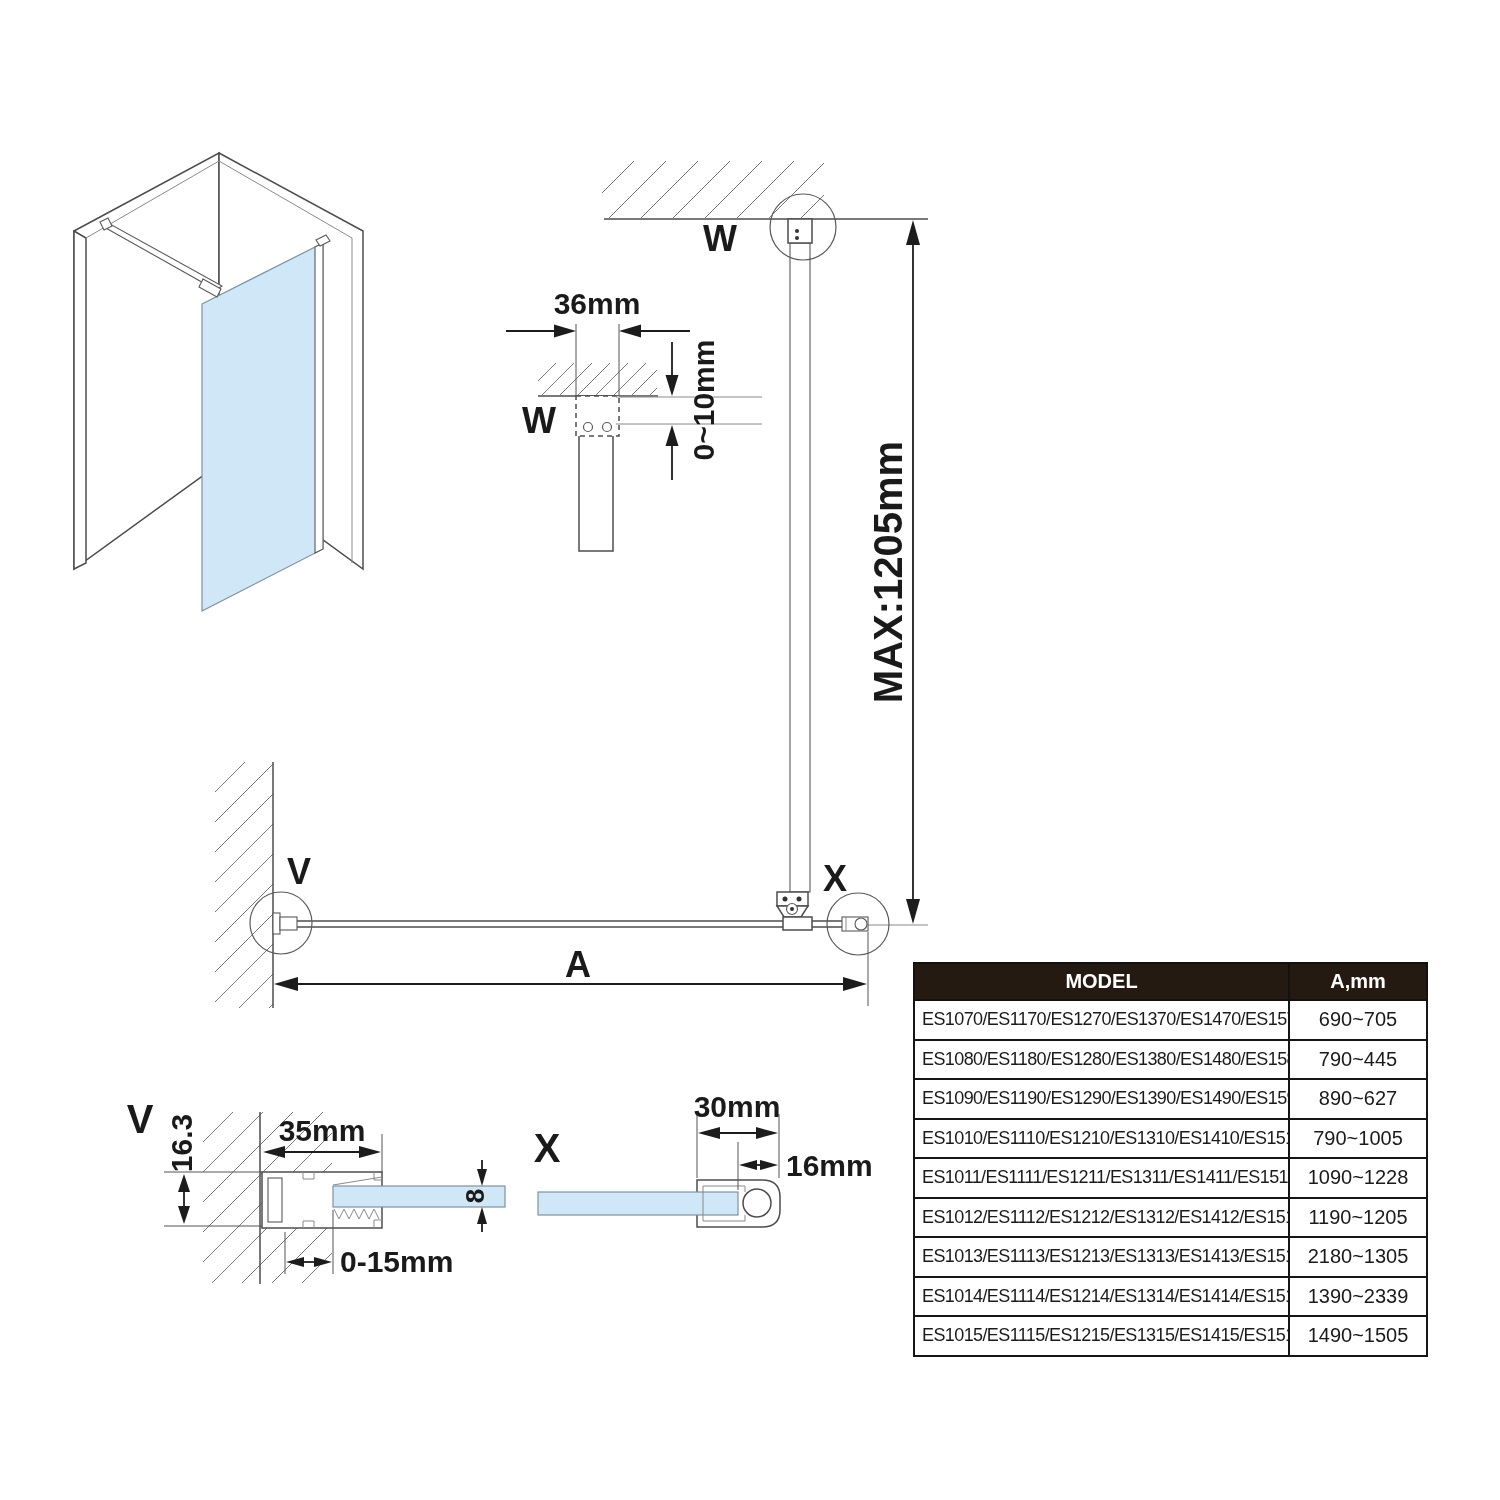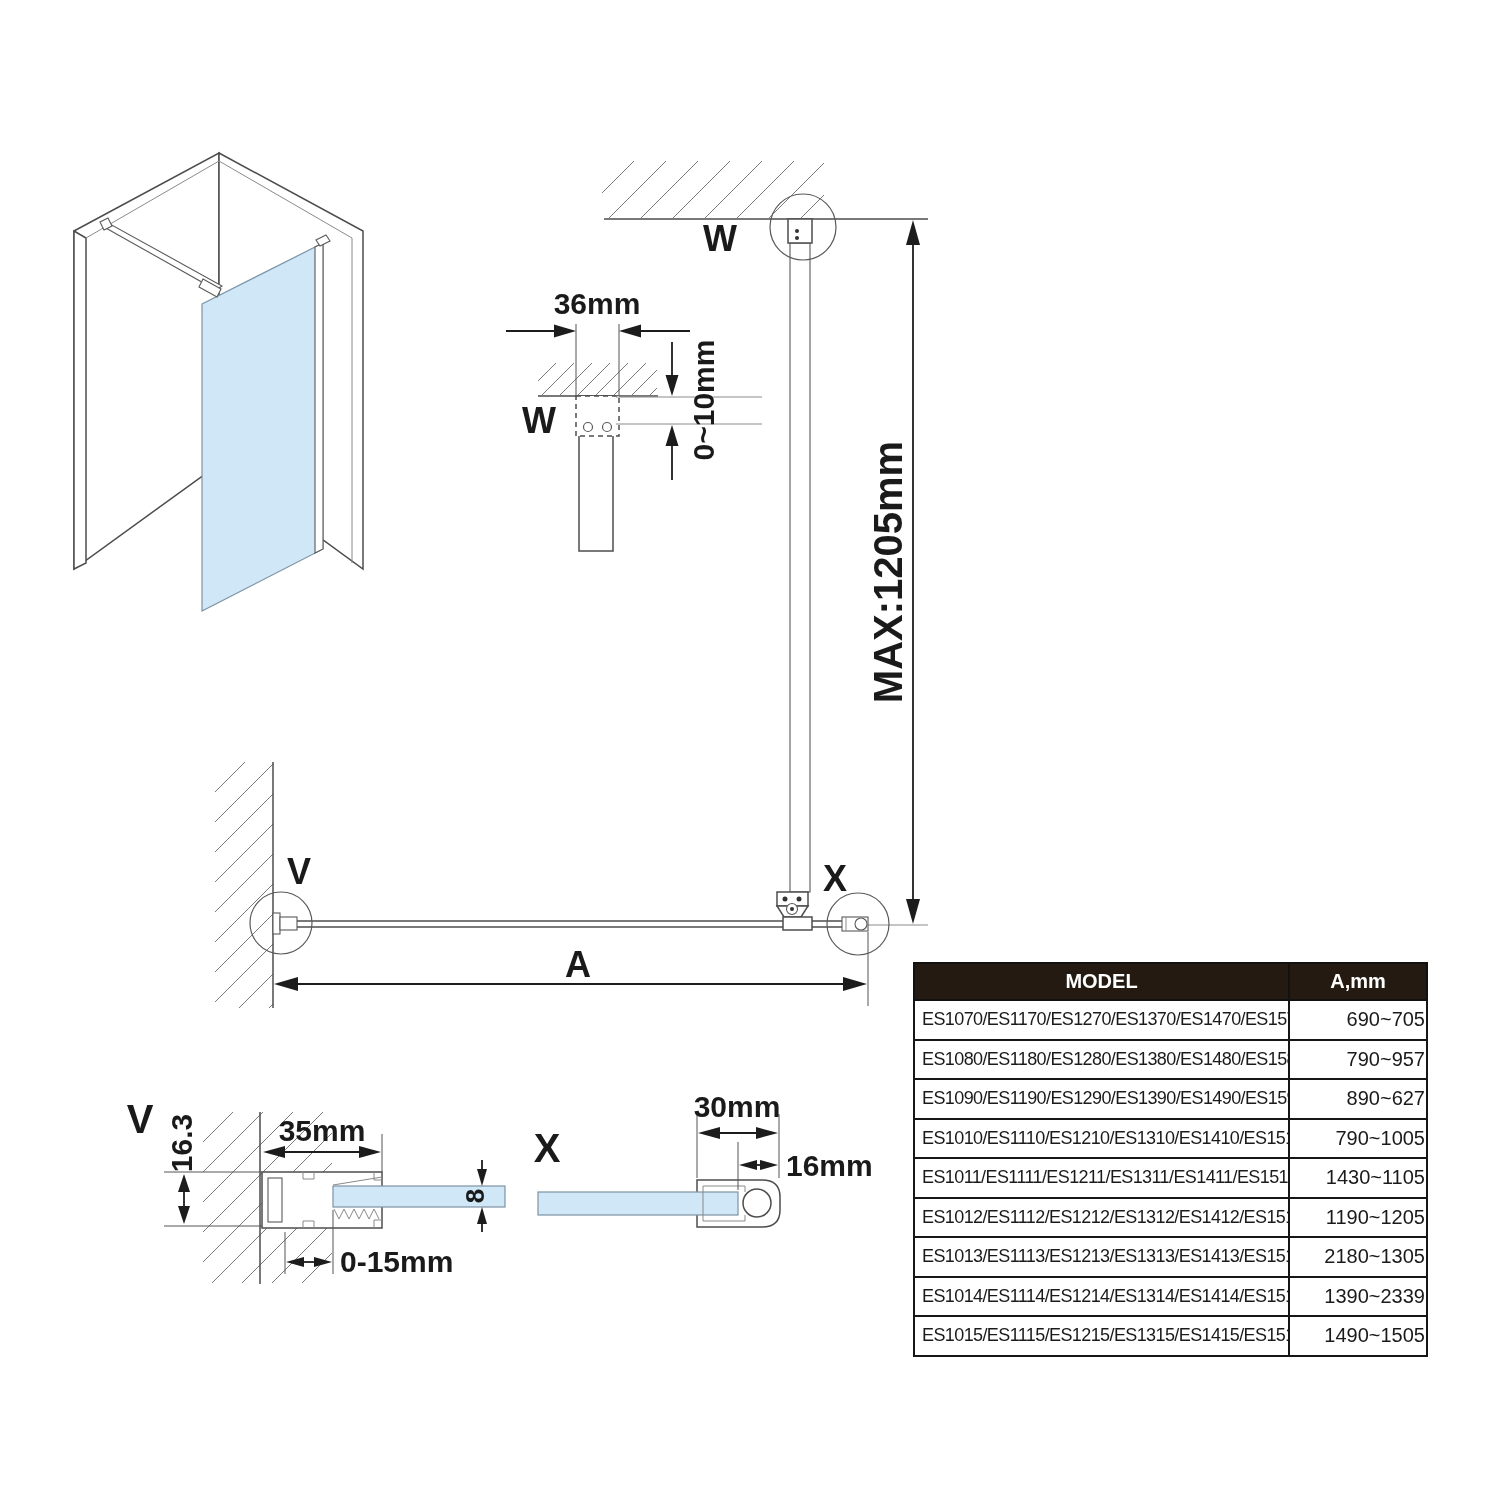--- a/index.html
+++ b/index.html
@@ -26,21 +26,21 @@
   .dim-sm{font-size:26px;font-weight:bold;}
   .lbl{font-size:36px;font-weight:bold;}
   .lbl-lg{font-size:40px;font-weight:bold;}
   .max{font-size:40px;font-weight:bold;}
 
   
   .model-table{position:absolute;left:913px;top:962px;width:513px;border-collapse:collapse;table-layout:fixed;}
   .model-table th{background:#241a12;color:#fff;font-size:20px;font-weight:bold;height:33px;border:2px solid #111;}
   .model-table td{border:2px solid #161616;height:35.5px;font-size:18px;color:#1a1a1a;background:#fff;}
   td.model-cell{padding:0 0 0 7px;letter-spacing:-0.6px;white-space:nowrap;overflow:hidden;}
-  td.a-cell{text-align:right;font-size:20px;letter-spacing:0;}
+  td.a-cell{text-align:center;font-size:20px;letter-spacing:0;}
 </style>
 </head>
 <body>
 
 <div class="canvas">
 
 <svg width="1500" height="1500" viewBox="0 0 1500 1500">
 
   <g>
     <polygon class="lnw" points="74,231 219,153 219,464 74,569"></polygon>
@@ -253,33 +253,33 @@
       <th>A,mm</th>
     </tr>
   </thead>
   <tbody>
         <tr>
           <td class="model-cell">ES1070/ES1170/ES1270/ES1370/ES1470/ES1570</td>
           <td class="a-cell">690~705</td>
         </tr>
         <tr>
           <td class="model-cell">ES1080/ES1180/ES1280/ES1380/ES1480/ES1580</td>
-          <td class="a-cell">790~957</td>
+          <td class="a-cell">790~445</td>
         </tr>
         <tr>
           <td class="model-cell">ES1090/ES1190/ES1290/ES1390/ES1490/ES1590</td>
           <td class="a-cell">890~627</td>
         </tr>
         <tr>
           <td class="model-cell">ES1010/ES1110/ES1210/ES1310/ES1410/ES1510</td>
           <td class="a-cell">790~1005</td>
         </tr>
         <tr>
           <td class="model-cell">ES1011/ES1111/ES1211/ES1311/ES1411/ES1511</td>
-          <td class="a-cell">1430~1105</td>
+          <td class="a-cell">1090~1228</td>
         </tr>
         <tr>
           <td class="model-cell">ES1012/ES1112/ES1212/ES1312/ES1412/ES1512</td>
           <td class="a-cell">1190~1205</td>
         </tr>
         <tr>
           <td class="model-cell">ES1013/ES1113/ES1213/ES1313/ES1413/ES1513</td>
           <td class="a-cell">2180~1305</td>
         </tr>
         <tr>

